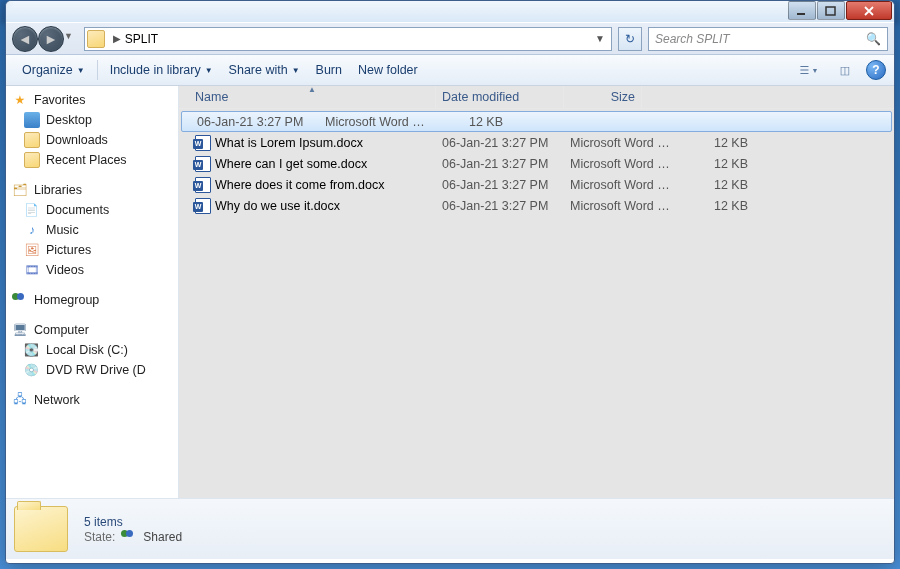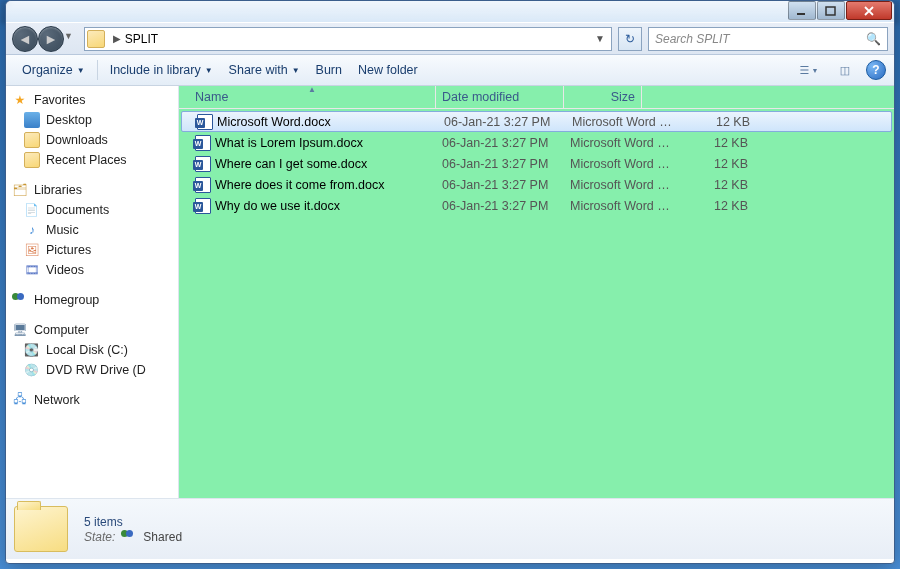--- a/index.html
+++ b/index.html
@@ -34,21 +34,21 @@
   .body { display:flex; height:412px; }
   .sidebar { width:173px; border-right:1px solid #dde5ee; overflow-y:auto; background:#fff; font-size:12.5px; position:relative; }
   .sidebar::-webkit-scrollbar { width:17px; }
   .sidebar::-webkit-scrollbar-track { background:#f0f0f0; border-left:1px solid #ddd; }
   .sidebar::-webkit-scrollbar-thumb { background:linear-gradient(90deg,#e4e8ec,#c8d0d8); border:1px solid #aab4c0; border-radius:2px; }
   .sidebar::-webkit-scrollbar-button { height:17px; background:#e8e8e8; border:1px solid #ccc; }
   .sgroup { margin:4px 0 10px; }
   .sitem { display:flex; align-items:center; padding:2px 4px 2px 18px; gap:6px; cursor:pointer; white-space:nowrap; color:#222; }
   .sitem.head { padding-left:6px; font-weight:normal; }
   .sicon16 { width:16px; height:16px; flex-shrink:0; display:flex; align-items:center; justify-content:center; font-size:12px; }
-  .filelist { flex:1; background:#86efac; font-size:12.5px; }
+  .filelist { flex:1; background:#e5e5e5; font-size:12.5px; }
   .cols { display:flex; height:23px; align-items:center; border-bottom:1px solid #e8e8e8; color:#3a5a8a; padding-left:10px; }
   .col { padding:0 6px; border-right:1px solid #e8e8e8; height:100%; display:flex; align-items:center; position:relative; }
   .col .sort { position:absolute; top:-1px; left:50%; transform:translateX(-50%); font-size:8px; color:#5a7aa0; }
   .c-name { width:247px; }
   .c-date { width:128px; }
   .c-type { width:112px; }
   .c-size { width:78px; justify-content:flex-end; }
   .rows { padding-top:2px; }
   .row { display:flex; height:21px; align-items:center; padding-left:10px; }
   .row.sel { background:linear-gradient(180deg,#ebf4fd,#cfe5fb); border:1px solid #84acdd; border-radius:2px; padding-left:9px; margin:0 2px 0 2px; }
@@ -57,21 +57,21 @@
   .cell.date { width:128px; color:#555; }
   .cell.type { width:112px; color:#555; }
   .cell.size { width:78px; text-align:right; color:#555; }
   .docicon { width:16px; height:16px; background:#fff; border:1px solid #2b579a; border-radius:1px; position:relative; flex-shrink:0; }
   .docicon::before { content:"W"; position:absolute; left:-3px; top:3px; width:10px; height:10px; background:#2b579a; color:#fff; font-size:7px; font-weight:bold; display:flex; align-items:center; justify-content:center; border-radius:1px; }
   .statusbar { height:61px; border-top:1px solid #dde5ee; background:linear-gradient(180deg,#f4f8fc,#e8eef6); display:flex; align-items:center; padding:4px 8px; font-size:12px; color:#444; }
   .bigfolder { width:54px; height:46px; background:linear-gradient(160deg,#fef4cf,#f7dd82); border-radius:3px; border:1px solid #d8bc5e; position:relative; margin-right:16px; }
   .bigfolder::before { content:""; position:absolute; top:-6px; left:2px; width:22px; height:8px; background:linear-gradient(160deg,#fef4cf,#f7dd82); border:1px solid #d8bc5e; border-bottom:none; border-radius:2px 2px 0 0; }
   .statcol { display:flex; flex-direction:column; gap:1px; }
   .statrow { display:flex; gap:6px; align-items:center; }
-  .statlabel { color:#6a6a6a;font-style:italic; }
+  .statlabel { color:#6a6a6a; }
   .sharedicon { width:16px; height:14px; position:relative; }
   .sharedicon::before,.sharedicon::after { content:""; position:absolute; width:7px; height:7px; border-radius:50%; top:0; }
   .sharedicon::before { background:#3a8a3a; left:0; }
   .sharedicon::after { background:#3a6ac0; left:5px; }
 </style>
 </head>
 <body>
 
 <div class="taskbar-bg"></div>
 <div class="titlebar-ghost-icons">
@@ -225,24 +225,20 @@
       <div class="cols">
         <div class="col c-name">
             <span>Name</span>
             <span class="sort">▲</span>
           </div>
         <div class="col c-date">Date modified</div>
         <div class="col c-size">Size</div>
       </div>
       <div class="rows" id="rows">
           <div class="row sel">
-            <div class="cell name">
-              <span class="docicon"></span>
-              <span>Microsoft Word.docx</span>
-            </div>
             <div class="cell date">06-Jan-21 3:27 PM</div>
             <div class="cell type">Microsoft Word D...</div>
             <div class="cell size">12 KB</div>
           </div>
           <div class="row">
             <div class="cell name">
               <span class="docicon"></span>
               <span>What is Lorem Ipsum.docx</span>
             </div>
             <div class="cell date">06-Jan-21 3:27 PM</div>

